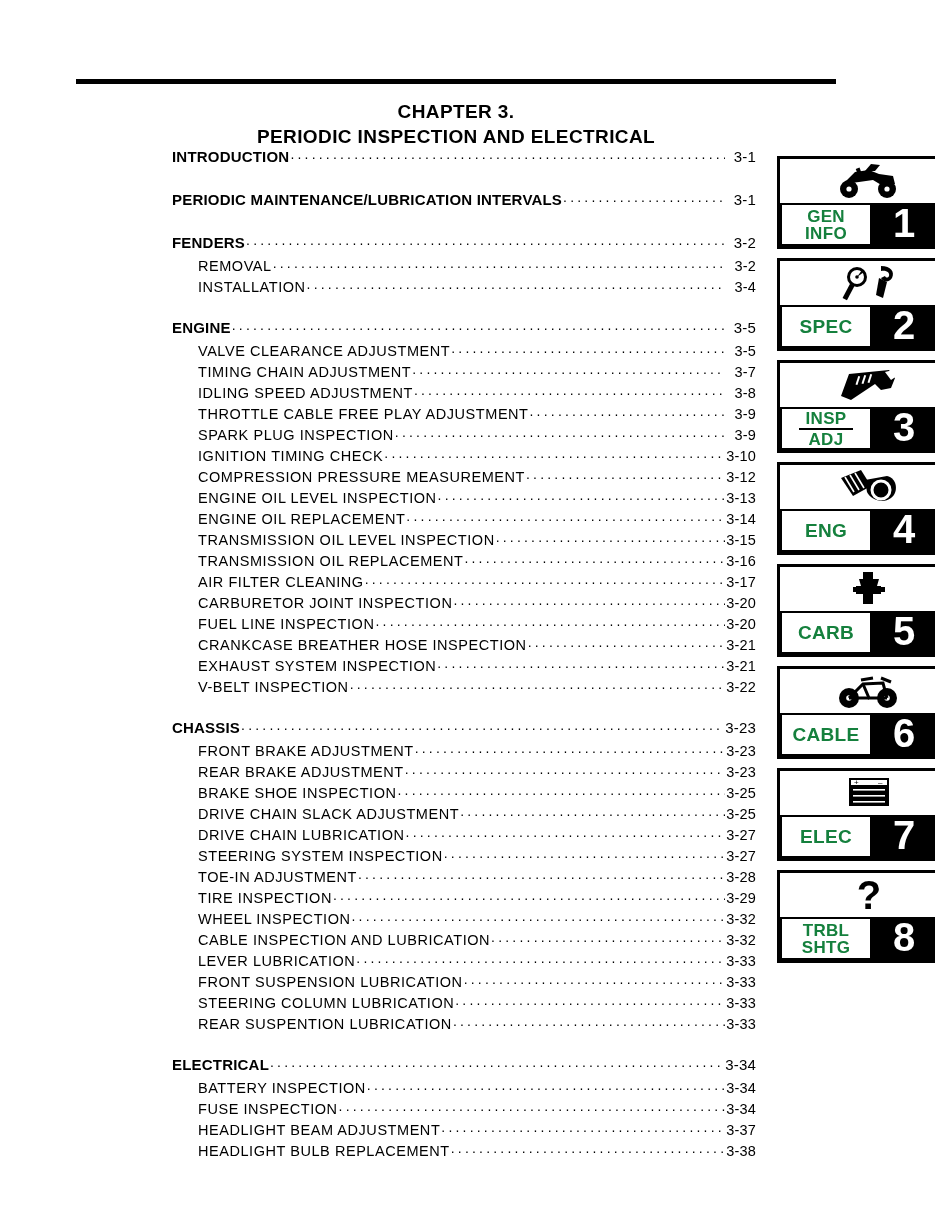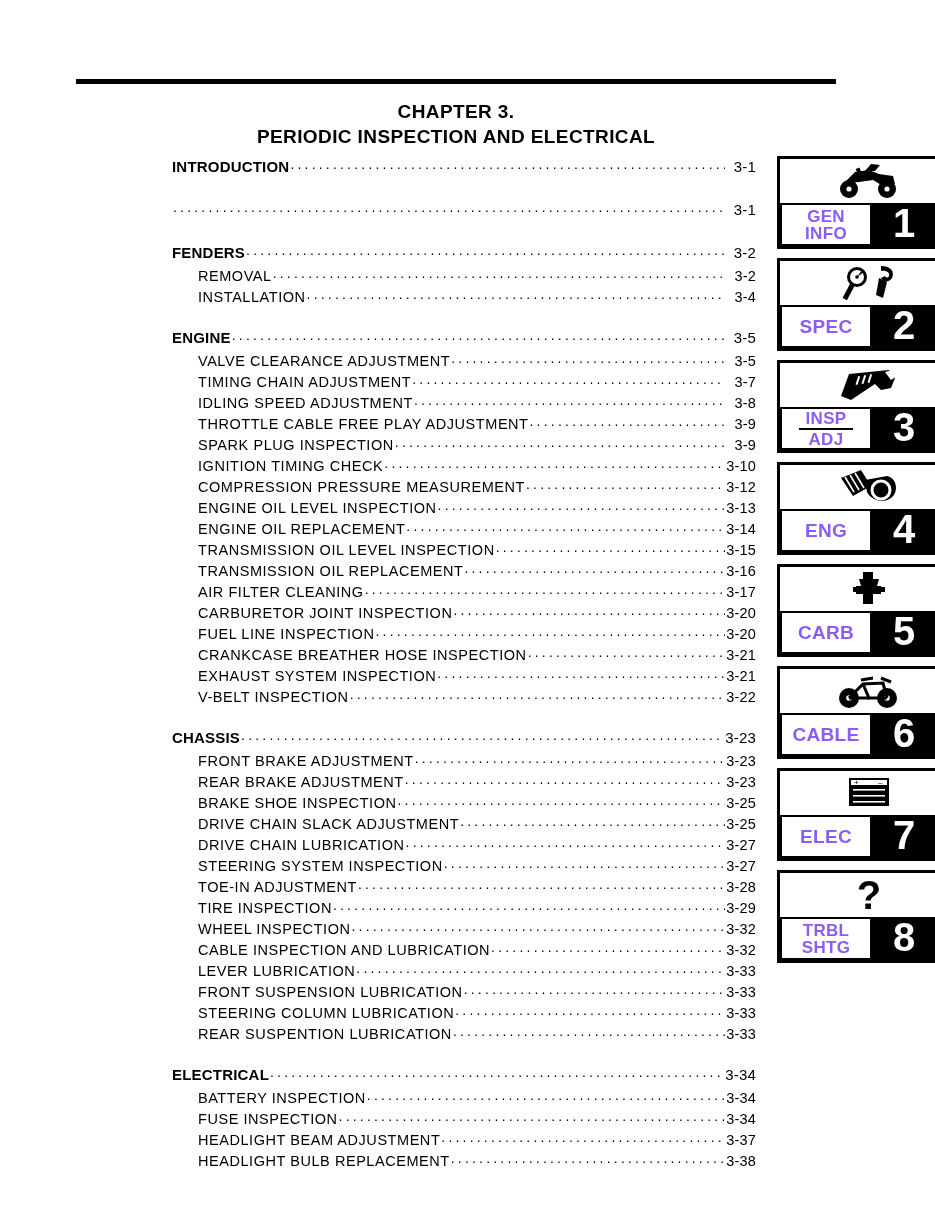--- a/index.html
+++ b/index.html
@@ -37,21 +37,21 @@
     letter-spacing: 0.4px;
     line-height: 25px;
   }
   #chapter-title .line1 { font-size: 19px; }
   #chapter-title .line2 { font-size: 19px; }
 
   
   #toc {
     position: absolute;
     left: 172px;
-    top: 158px;
+    top: 148px;
     width: 584px;
   }
   .toc-group { }
   .group-gap { height: 19px; }
 
   .toc-row {
     display: flex;
     align-items: baseline;
     width: 100%;
     height: 21px;
@@ -130,21 +130,21 @@
     left: 0;
     right: 0;
     bottom: 0;
     height: 43px;
     background: #000;
     display: flex;
     align-items: stretch;
   }
   .tab-name {
     background: #fff;
-    color: #8b5cf6;
+    color: #15803d;
     width: 88px;
     margin: 2px 0 2px 2px;
     display: flex;
     flex-direction: column;
     align-items: center;
     justify-content: center;
     font-weight: bold;
     font-size: 19px;
     letter-spacing: 0.3px;
     line-height: 18px;
@@ -189,20 +189,21 @@
     <div class="toc-group">
       <div class="toc-row major">
         <span class="toc-label">INTRODUCTION</span>
         <span class="leader"></span>
         <span class="toc-page">3-1</span>
       </div>
     </div>
     <div class="group-gap"></div>
     <div class="toc-group">
       <div class="toc-row major">
+        <span class="toc-label">PERIODIC MAINTENANCE/LUBRICATION INTERVALS</span>
         <span class="leader"></span>
         <span class="toc-page">3-1</span>
       </div>
     </div>
     <div class="group-gap"></div>
     <div class="toc-group">
       <div class="toc-row major">
         <span class="toc-label">FENDERS</span>
         <span class="leader"></span>
         <span class="toc-page">3-2</span>

